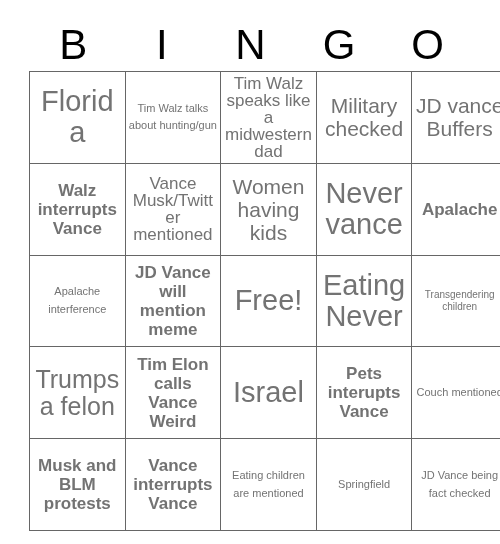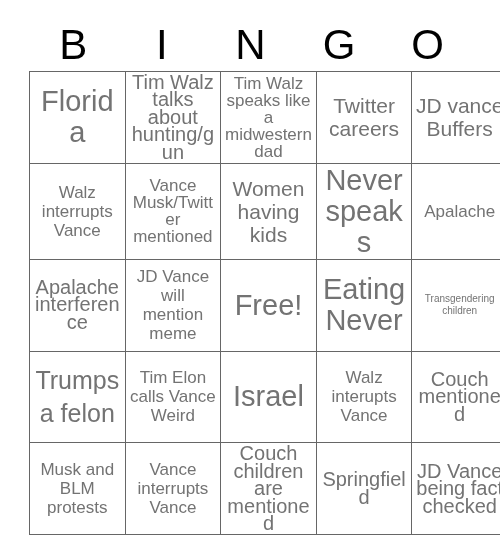--- a/index.html
+++ b/index.html
@@ -60,24 +60,24 @@
     word-wrap: break-word;
     color: #737373;
   }
   .cell-text {
     display: block;
     width: 100%;
   }
   
   .fs-xs { font-size: 10px;  line-height: 12px; }
   .fs-s  { font-size: 17px;  line-height: 17px; }
-  .fs-m  { font-size: 20px;  line-height: 17.5px; }
-  .fs-ml { font-size: 17px;  line-height: 19px; }
+  .fs-m  { font-size: 11px;  line-height: 17.5px; }
+  .fs-ml { font-size: 17px;  line-height: 19px; font-weight: bold; }
   .fs-l  { font-size: 21px;  line-height: 23px; }
-  .fs-xl { font-size: 25px;  line-height: 33px; }
+  .fs-xl { font-size: 25px;  line-height: 27px; }
   .fs-xxl{ font-size: 29px;  line-height: 31px; }
 </style>
 </head>
 <body>
 
 <div class="card">
 
   <div class="header-row">
     <div class="header-cell">B</div>
     <div class="header-cell">I</div>
@@ -92,38 +92,38 @@
         <td>
             <span class="cell-text fs-xxl">Florida</span>
           </td>
         <td>
             <span class="cell-text fs-m">Tim Walz talks about hunting/gun</span>
           </td>
         <td>
             <span class="cell-text fs-s">Tim Walz speaks like a midwestern dad</span>
           </td>
         <td>
-            <span class="cell-text fs-l">Twitter careers</span>
+            <span class="cell-text fs-l">Military checked</span>
           </td>
         <td>
             <span class="cell-text fs-l">JD vance Buffers</span>
           </td>
       </tr>
       <tr>
         <td>
             <span class="cell-text fs-ml">Walz interrupts Vance</span>
           </td>
         <td>
             <span class="cell-text fs-s">Vance Musk/Twitter mentioned</span>
           </td>
         <td>
             <span class="cell-text fs-l">Women having kids</span>
           </td>
         <td>
-            <span class="cell-text fs-xxl">Never speaks</span>
+            <span class="cell-text fs-xxl">Never vance</span>
           </td>
         <td>
             <span class="cell-text fs-ml">Apalache</span>
           </td>
       </tr>
       <tr>
         <td>
             <span class="cell-text fs-m">Apalache interference</span>
           </td>
         <td>
@@ -143,35 +143,35 @@
         <td>
             <span class="cell-text fs-xl">Trumps a felon</span>
           </td>
         <td>
             <span class="cell-text fs-ml">Tim Elon calls Vance Weird</span>
           </td>
         <td>
             <span class="cell-text fs-xxl">Israel</span>
           </td>
         <td>
-            <span class="cell-text fs-ml">Walz interupts Vance</span>
+            <span class="cell-text fs-ml">Pets interupts Vance</span>
           </td>
         <td>
             <span class="cell-text fs-m">Couch mentioned</span>
           </td>
       </tr>
       <tr>
         <td>
             <span class="cell-text fs-ml">Musk and BLM protests</span>
           </td>
         <td>
             <span class="cell-text fs-ml">Vance interrupts Vance</span>
           </td>
         <td>
-            <span class="cell-text fs-m">Couch children are mentioned</span>
+            <span class="cell-text fs-m">Eating children are mentioned</span>
           </td>
         <td>
             <span class="cell-text fs-m">Springfield</span>
           </td>
         <td>
             <span class="cell-text fs-m">JD Vance being fact checked</span>
           </td>
       </tr>
     </tbody>
   </table>

